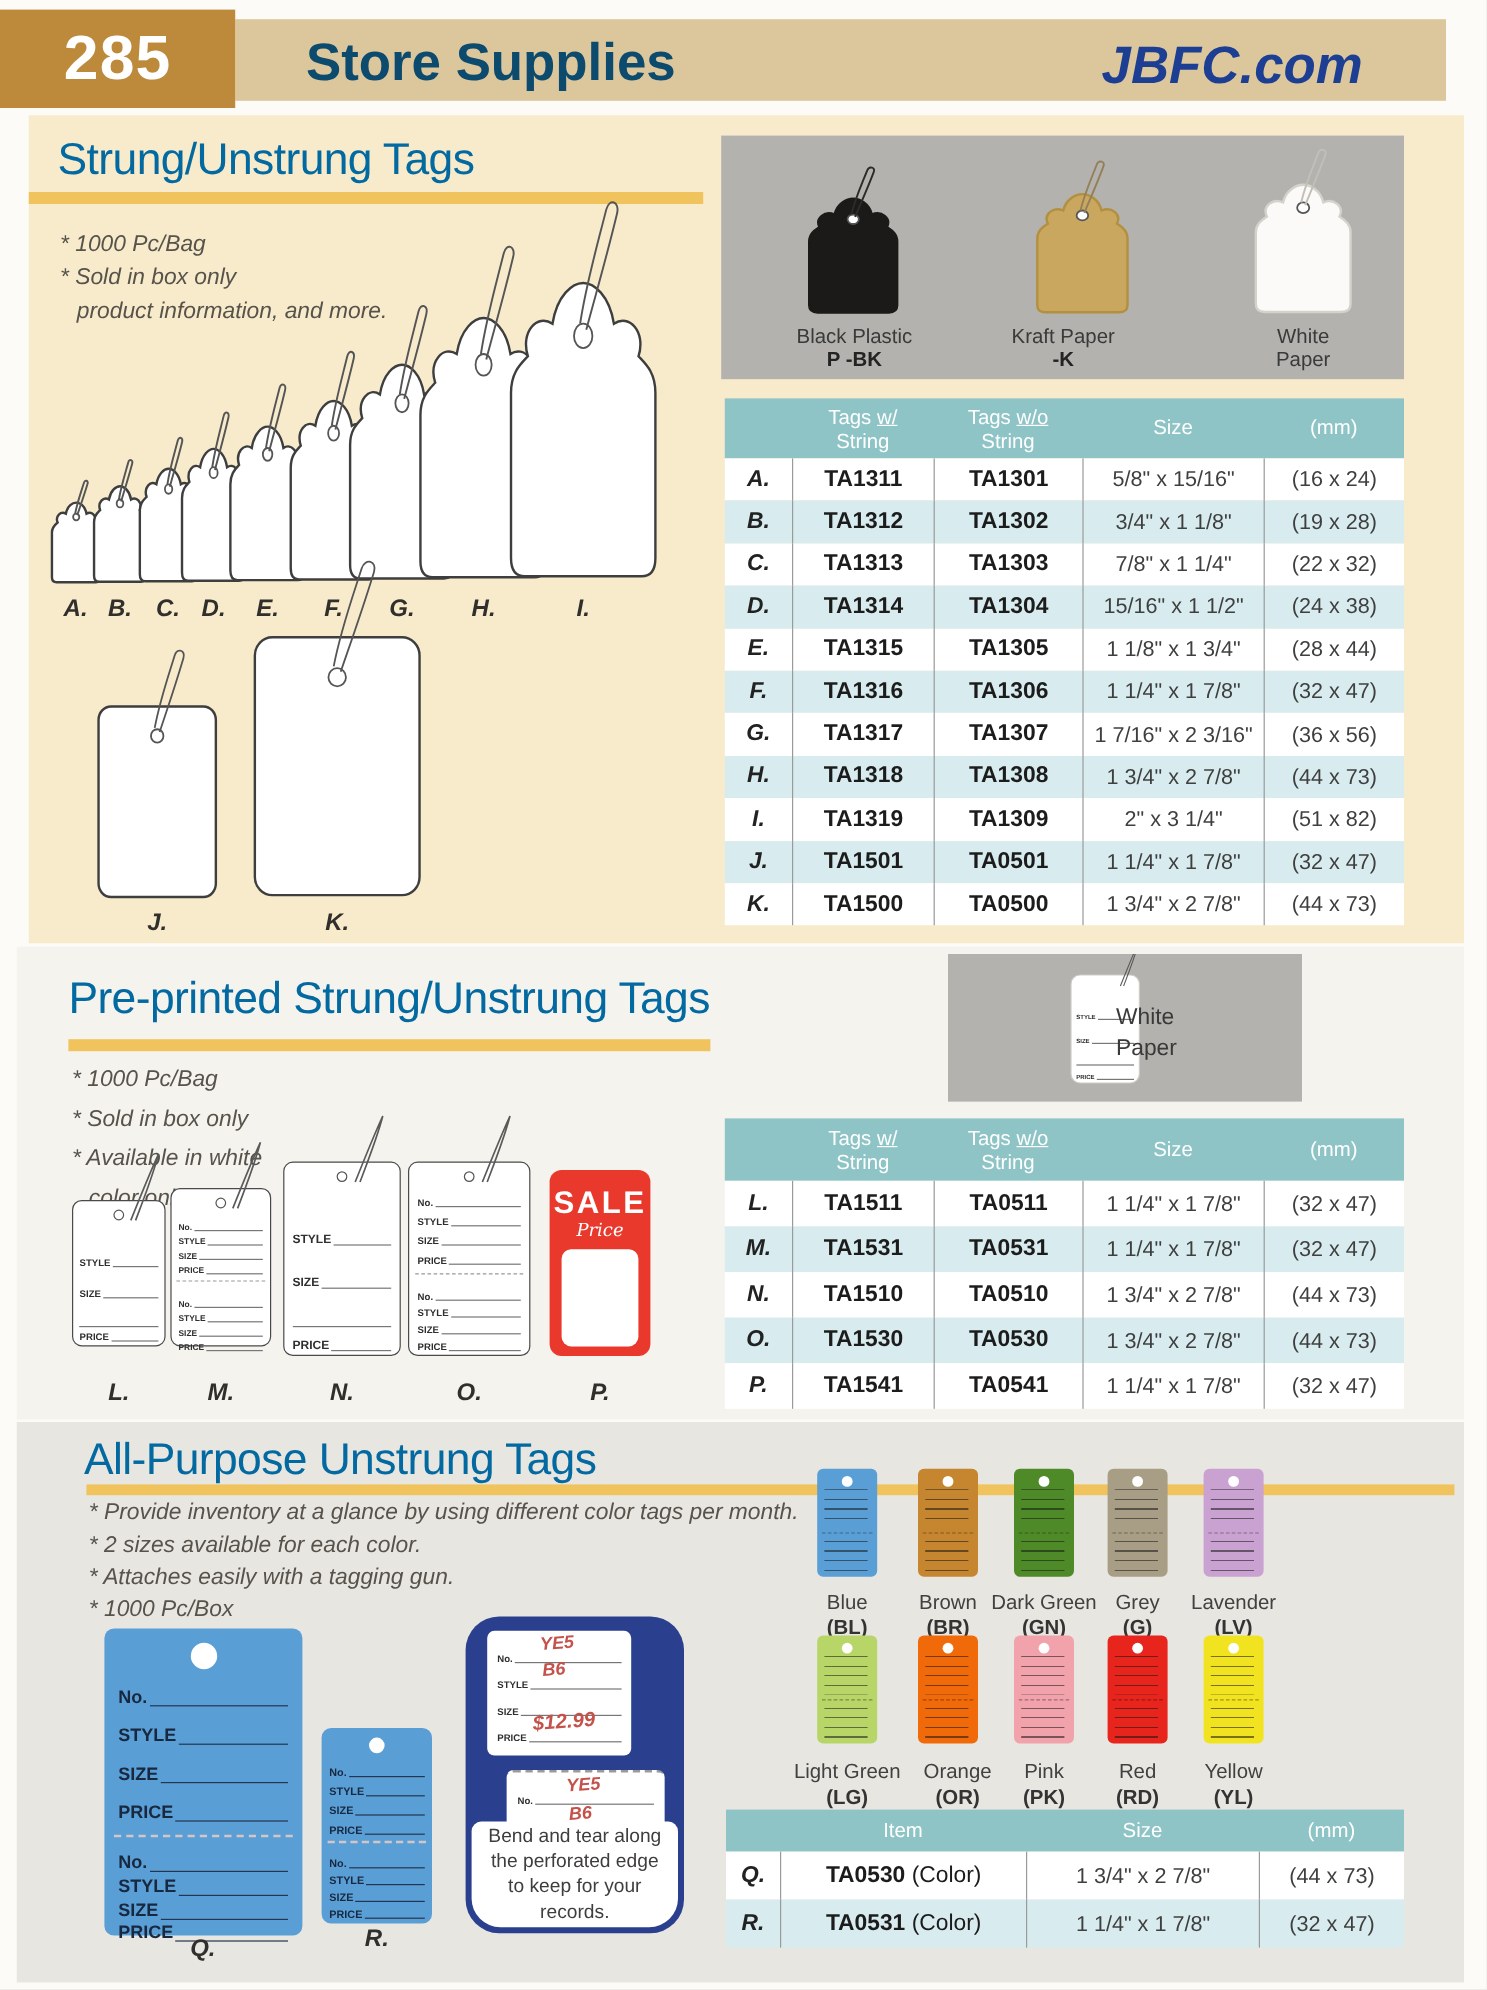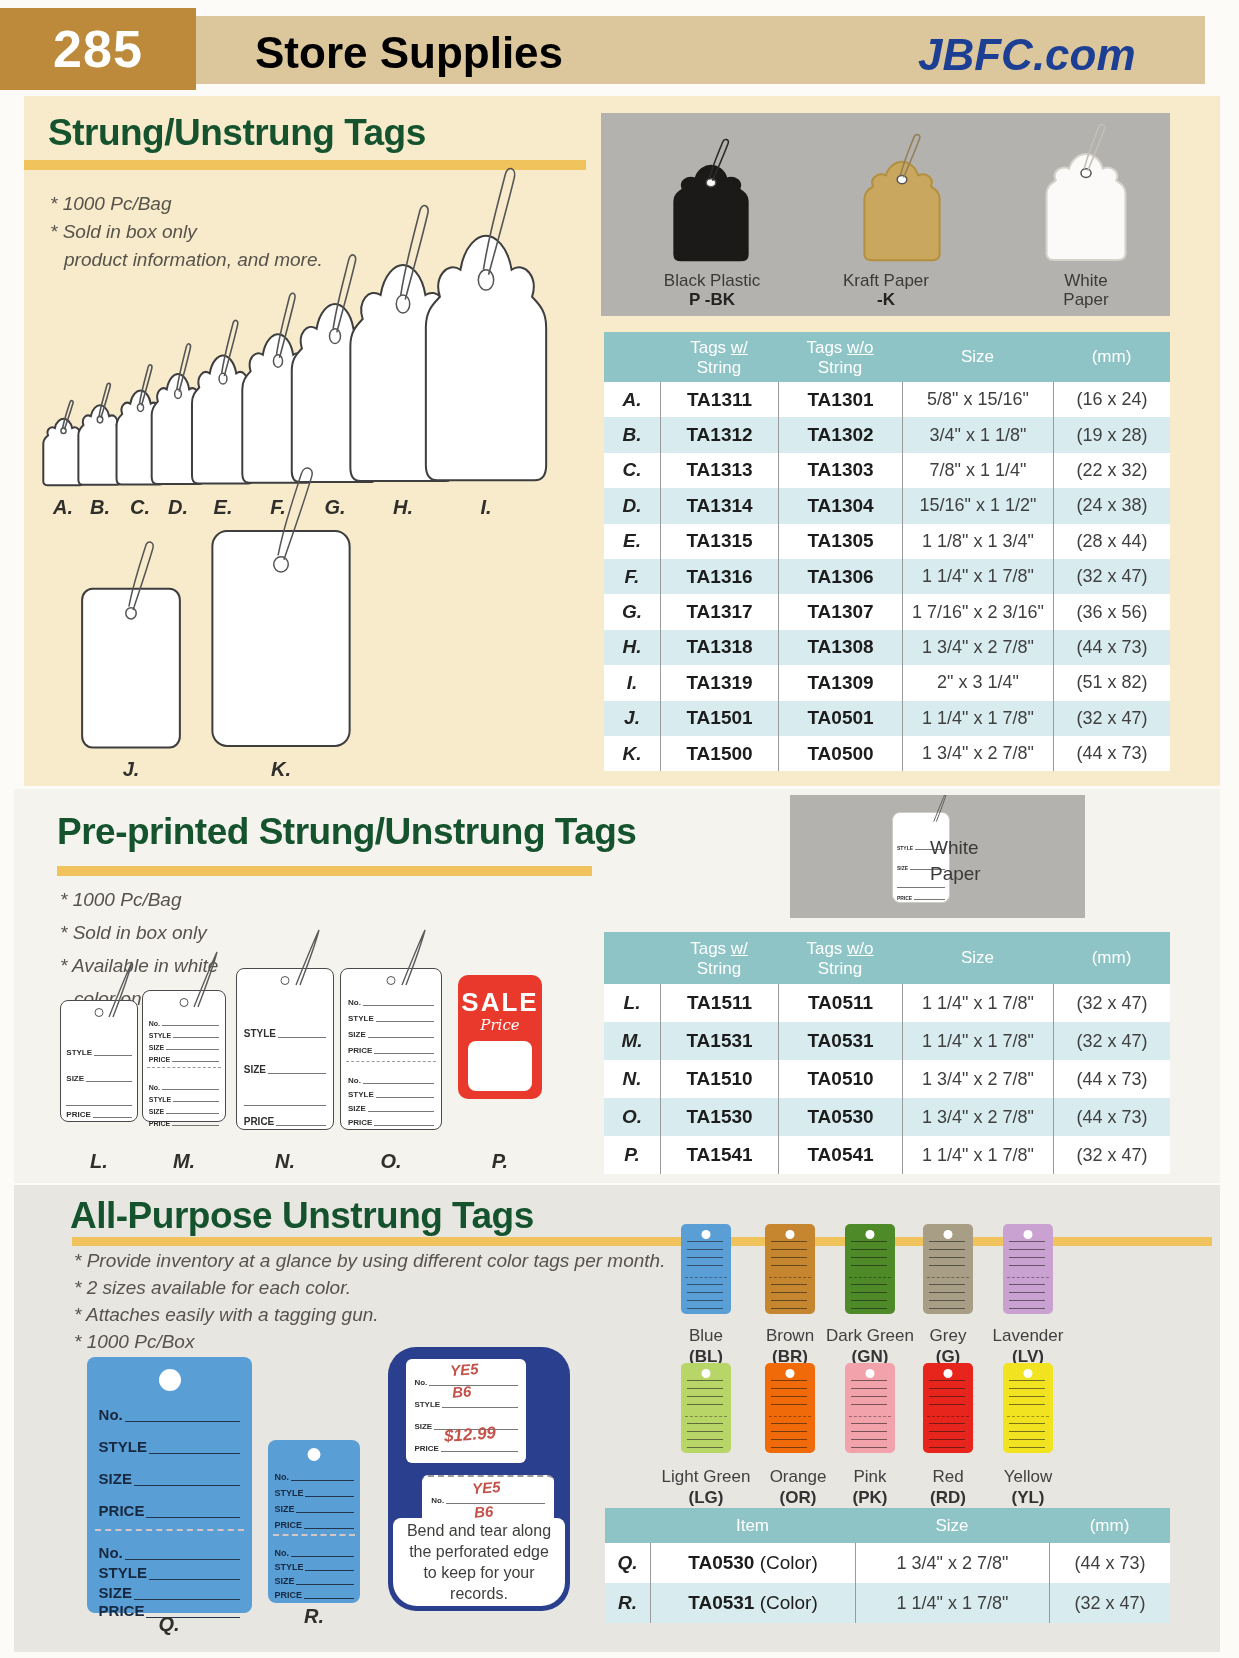--- a/index.html
+++ b/index.html
@@ -4,29 +4,29 @@
 <style>
   *{box-sizing:border-box;margin:0;padding:0}
   html,body{background:#e4e2dd;font-family:"Liberation Sans",sans-serif}
   .page{position:relative;width:1239px;height:1658px;background:#fcfbf7;overflow:hidden;margin:0 auto}
   svg{overflow:visible;display:block}
 
   
   .hdr-band{position:absolute;left:196px;top:16px;width:1009px;height:68px}
   .hdr-box{position:absolute;left:0;top:8px;width:196px;height:82px;display:flex;align-items:center;justify-content:center}
   .hdr-box span{color:#fff;font-size:52px;font-weight:700;letter-spacing:1px}
-  .hdr-title{position:absolute;left:255px;top:28px;font-size:44px;font-weight:700;color:#000000;letter-spacing:0}
+  .hdr-title{position:absolute;left:255px;top:28px;font-size:44px;font-weight:700;color:#0c4a6e;letter-spacing:0}
   .hdr-site{position:absolute;left:918px;top:30px;font-size:44px;font-weight:700;font-style:italic;color:#1d3f93}
 
   
   section{position:absolute}
   .sec1{left:24px;top:96px;width:1196px;height:690px}
   .sec2{left:14px;top:789px;width:1206px;height:394px;background:#f5f3ee}
   .sec3{left:14px;top:1185px;width:1206px;height:467px}
-  .stitle{position:absolute;font-size:37px;font-weight:700;color:#14532d;letter-spacing:-.5px}
+  .stitle{position:absolute;font-size:37px;font-weight:400;color:#0369a1;letter-spacing:-.5px}
   .obar{position:absolute;height:10px}
   .bullets{position:absolute;font-style:italic;color:#57534b;font-size:19px}
   .bullets div{white-space:nowrap}
   .ind{padding-left:14px}
 
   
   .tg{position:absolute}
   .tg svg{width:100%;height:100%}
   .tk-black{--tf:#1b1a18;--ts:#1b1a18;--sc:#2c2b29}
   .tk-kraft{--tf:#c9a75e;--ts:#b2903f;--sc:#93805a}
@@ -452,21 +452,21 @@
       <div class="fr" style="top:132px">
           <span class="fl">SIZE</span>
           <span class="ln"></span>
         </div>
       <div class="fr" style="top:146px">
           <span class="fl">PRICE</span>
           <span class="ln"></span>
         </div>
     </div>
 
-    <div class="saletag" style="left:444px;top:186px;width:84px;height:124px">
+    <div class="saletag" style="left:444px;top:186px;width:84px;height:155px">
       <div class="sale1">SALE</div>
       <div class="sale2">Price</div>
       <div class="salebox"></div>
     </div>
 
     <div class="llet" style="left:57px;top:361px">L.</div>
     <div class="llet" style="left:142px;top:361px">M.</div>
     <div class="llet" style="left:243px;top:361px">N.</div>
     <div class="llet" style="left:349px;top:361px">O.</div>
     <div class="llet" style="left:458px;top:361px">P.</div>

